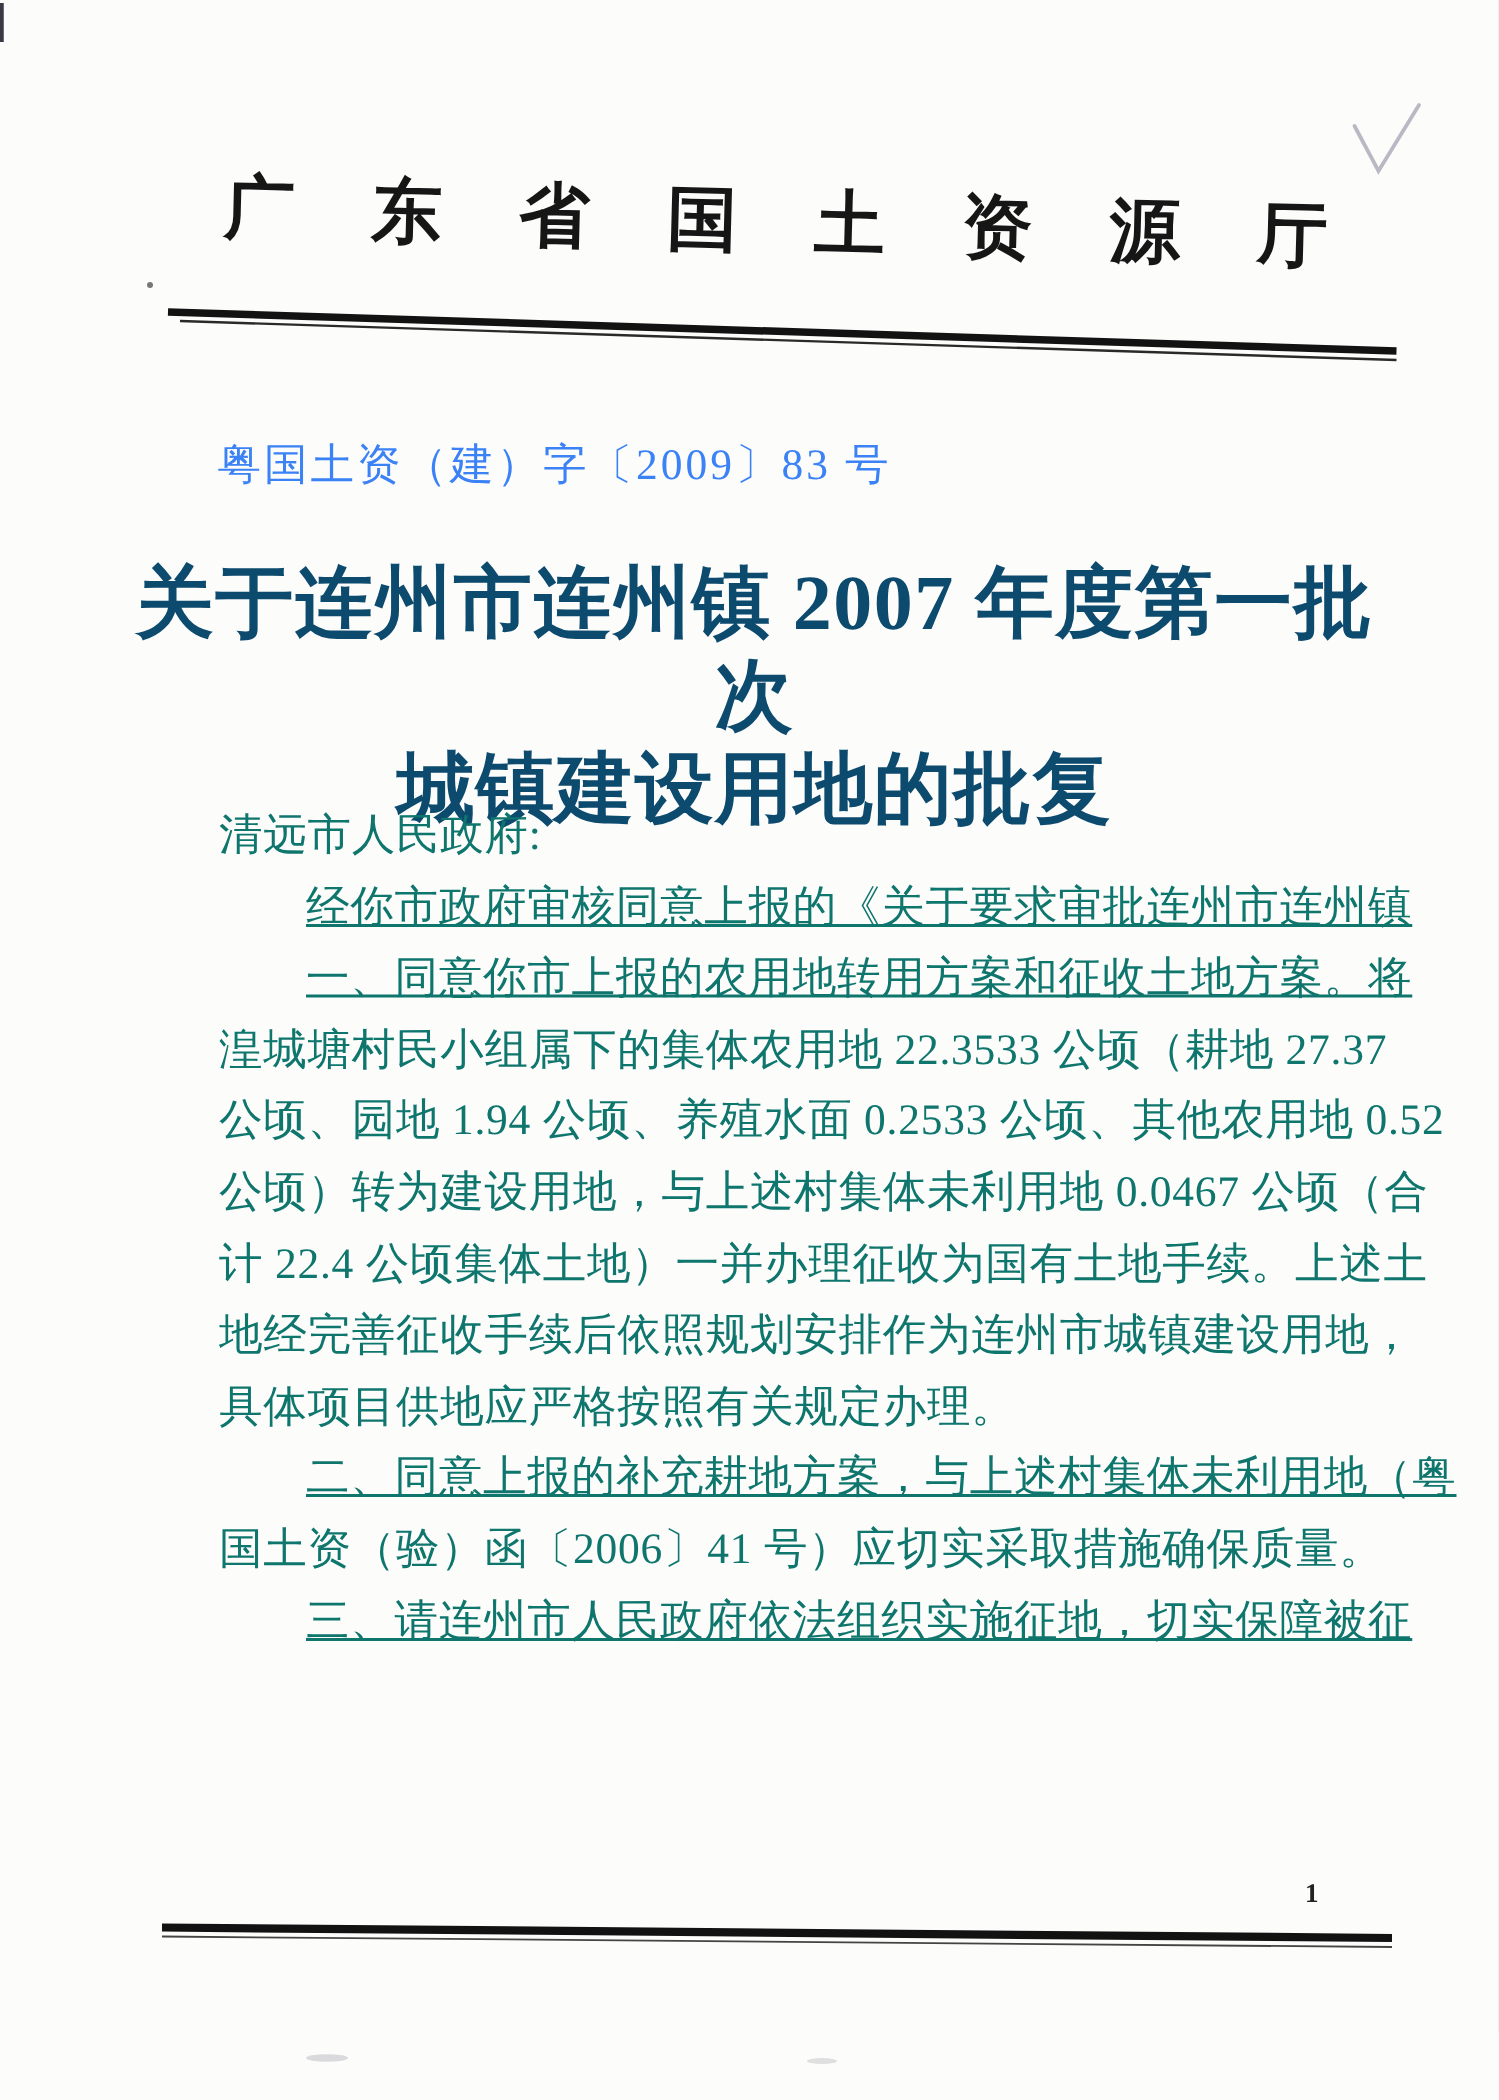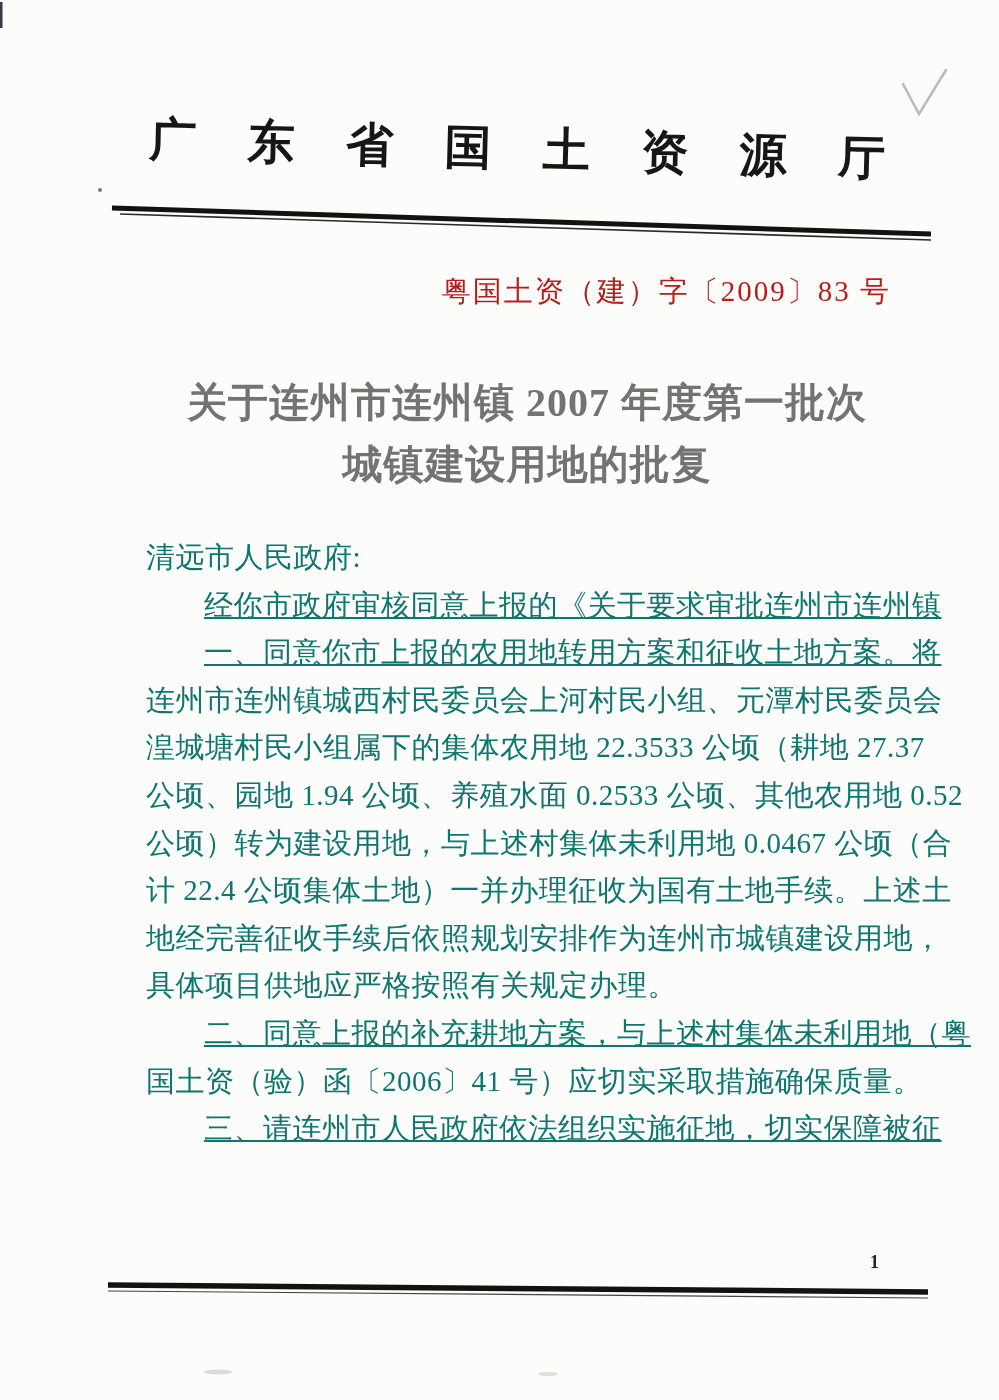--- a/index.html
+++ b/index.html
@@ -17,28 +17,28 @@
     pointer-events:none;
   }
   .agency-row {
     position:absolute; left:150px; top:114px; width:736px; height:62px;
     display:flex; justify-content:space-between; align-items:flex-start;
     font-size:47px; font-weight:600; color:#161616;
     transform:rotate(1.5deg); transform-origin:0 0;
   }
   .agency-char { display:block; line-height:1.1; }
   .doc-number {
-    position:absolute; left:145px; top:272px; width:746px;
-    text-align:right; font-size:29px; letter-spacing:2px; color:#b91c1c;
+    position:absolute; left:145px; top:290px; width:746px;
+    text-align:left; font-size:29px; letter-spacing:2px; color:#3b82f6;
     white-space:nowrap;
   }
   .doc-title {
-    position:absolute; left:112px; top:372px; width:830px;
-    text-align:center; font-size:40px; font-weight:bold;
-    line-height:62px; letter-spacing:1px; color:#737373;
+    position:absolute; left:88px; top:372px; width:830px;
+    text-align:center; font-size:52px; font-weight:bold;
+    line-height:62px; letter-spacing:1px; color:#0c4a6e;
   }
   .body-text {
     position:absolute; left:146px; top:534px; width:760px;
     font-size:29px; line-height:47.6px; color:#0f766e;
     letter-spacing:0.5px;
   }
   .body-line { white-space:nowrap; height:47.6px; }
   .indent { padding-left:58px;text-decoration:underline; }
   .page-number {
     position:absolute; left:870px; top:1252px;
@@ -83,21 +83,20 @@
 
   <div class="doc-title">
     <div>关于连州市连州镇 2007 年度第一批次</div>
     <div>城镇建设用地的批复</div>
   </div>
 
   <div class="body-text">
     <div class="body-line">清远市人民政府:</div>
     <div class="body-line indent">经你市政府审核同意上报的《关于要求审批连州市连州镇</div>
     <div class="body-line indent">一、同意你市上报的农用地转用方案和征收土地方案。将</div>
-    <div class="body-line">连州市连州镇城西村民委员会上河村民小组、元潭村民委员会</div>
     <div class="body-line">湟城塘村民小组属下的集体农用地 22.3533 公顷（耕地 27.37</div>
     <div class="body-line">公顷、园地 1.94 公顷、养殖水面 0.2533 公顷、其他农用地 0.52</div>
     <div class="body-line">公顷）转为建设用地，与上述村集体未利用地 0.0467 公顷（合</div>
     <div class="body-line">计 22.4 公顷集体土地）一并办理征收为国有土地手续。上述土</div>
     <div class="body-line">地经完善征收手续后依照规划安排作为连州市城镇建设用地，</div>
     <div class="body-line">具体项目供地应严格按照有关规定办理。</div>
     <div class="body-line indent">二、同意上报的补充耕地方案，与上述村集体未利用地（粤</div>
     <div class="body-line">国土资（验）函〔2006〕41 号）应切实采取措施确保质量。</div>
     <div class="body-line indent">三、请连州市人民政府依法组织实施征地，切实保障被征</div>
   </div>

